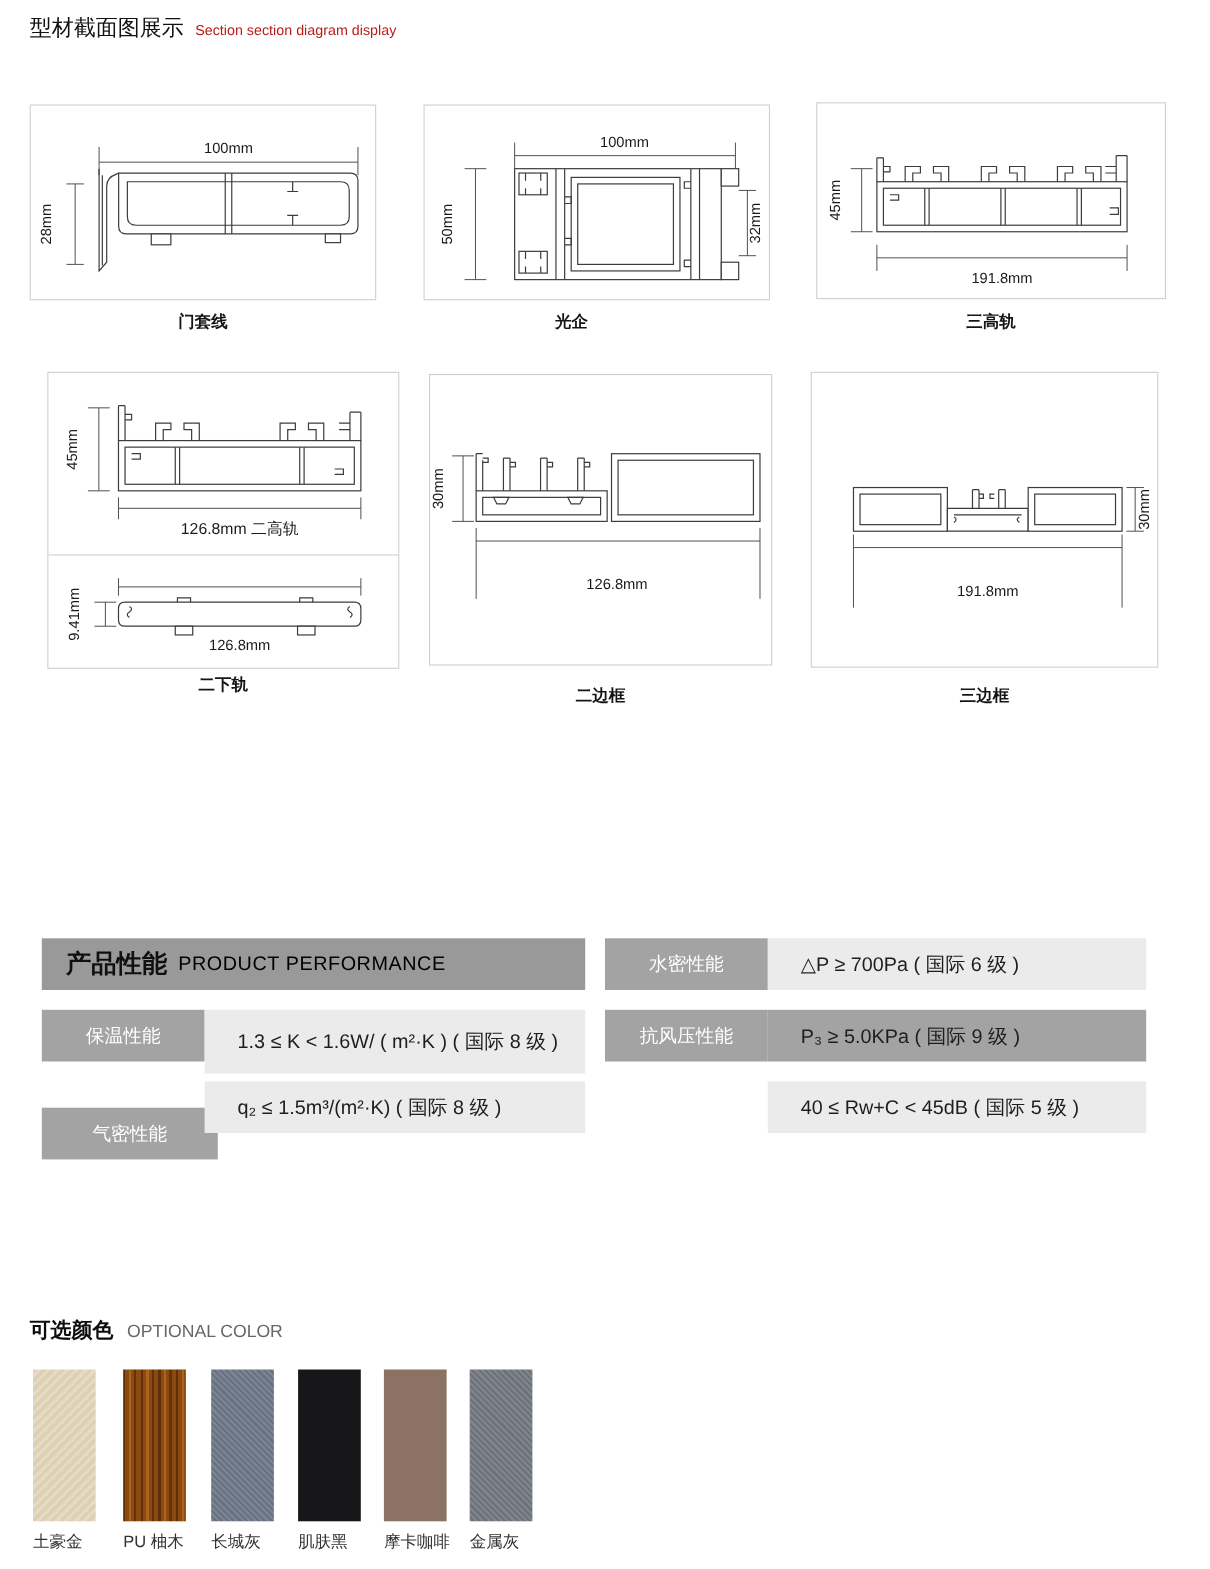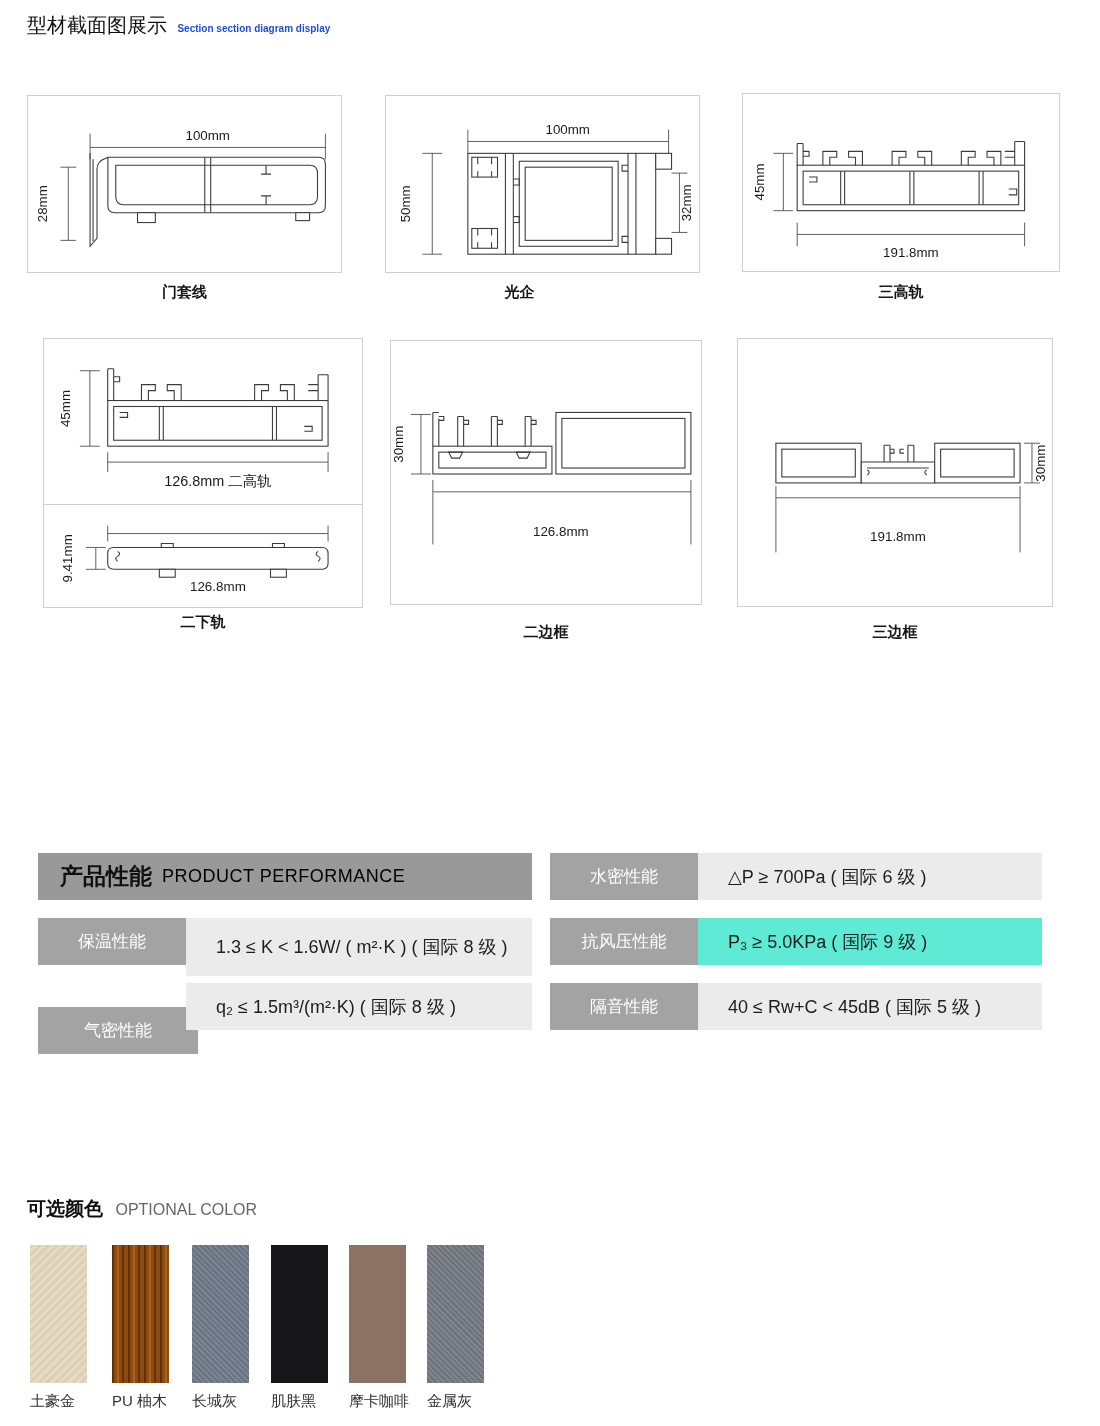--- a/index.html
+++ b/index.html
@@ -2,21 +2,21 @@
 <html><head>
 <meta charset="utf-8">
 <style>
   html,body{margin:0;padding:0;background:#fff;}
   body{font-family:"Liberation Sans","DejaVu Sans",sans-serif;color:#1a1a1a;}
   .page{position:relative;width:1100px;height:1426px;background:#fff;overflow:hidden;}
 
   
   .page-title{position:absolute;left:27px;top:12px;white-space:nowrap;}
   .page-title .zh{font-size:20px;font-weight:normal;color:#111;}
-  .page-title .en{font-size:10px;color:#1d4ed8;margin-left:6px;font-weight:bold;}
+  .page-title .en{font-size:13px;color:#b91c1c;margin-left:6px;}
 
   
   .dbox{position:absolute;border:1px solid #cfcfcf;background:#fff;box-sizing:border-box;}
   .dbox svg{display:block;width:100%;height:100%;}
   .dcaption{position:absolute;text-align:center;font-size:15px;font-weight:600;color:#151515;}
   .dbox .split{position:absolute;left:0;right:0;height:1px;background:#cfcfcf;}
 
   svg .prof{stroke:#3c3c3c;stroke-width:1.1;fill:none;}
   svg .proff{stroke:#3c3c3c;stroke-width:1.1;fill:#fff;}
   svg .dim{stroke:#4d4d4d;stroke-width:0.9;fill:none;}
@@ -223,26 +223,25 @@
     <span class="en">PRODUCT PERFORMANCE</span>
   </div>
 
   <div class="perf-label" style="left: 550px; top: 853px; width: 148px; height: 47px; background-color: rgb(163, 163, 163);">水密性能</div>
   <div class="perf-value" style="left: 698px; top: 853px; width: 344px; height: 47px; background-color: rgb(235, 235, 235);">△P ≥ 700Pa ( 国际 6 级 )</div>
 
   <div class="perf-label" style="left: 38px; top: 918px; width: 148px; height: 47px; background-color: rgb(163, 163, 163);">保温性能</div>
   <div class="perf-value" style="left: 186px; top: 918px; width: 346px; height: 58px; background-color: rgb(235, 235, 235);">1.3 ≤ K &lt; 1.6W/ ( m²·K ) ( 国际 8 级 )</div>
 
   <div class="perf-label" style="left: 550px; top: 918px; width: 148px; height: 47px; background-color: rgb(163, 163, 163);">抗风压性能</div>
-  <div class="perf-value" style="left: 698px; top: 918px; width: 344px; height: 47px; background-color: #5eead4;">P₃ ≥ 5.0KPa ( 国际 9 级 )</div>
+  <div class="perf-value" style="left: 698px; top: 918px; width: 344px; height: 47px; background-color: #a3a3a3;">P₃ ≥ 5.0KPa ( 国际 9 级 )</div>
 
   <div class="perf-label" style="left: 38px; top: 983px; width: 160px; height: 47px; background-color: rgb(163, 163, 163); margin-top: 24px;">气密性能</div>
   <div class="perf-value" style="left: 186px; top: 983px; width: 346px; height: 47px; background-color: rgb(235, 235, 235);">q₂ ≤ 1.5m³/(m²·K) ( 国际 8 级 )</div>
 
-  <div class="perf-label" style="left: 550px; top: 983px; width: 148px; height: 47px; background-color: rgb(163, 163, 163);">隔音性能</div>
   <div class="perf-value" style="left: 698px; top: 983px; width: 344px; height: 47px; background-color: rgb(235, 235, 235);">40 ≤ Rw+C &lt; 45dB ( 国际 5 级 )</div>
 
   <div class="color-header" style="left:27px;top:1196px;">
     <span class="zh">可选颜色</span>
     <span class="en">OPTIONAL COLOR</span>
   </div>
 
   <div class="swatch" style="left:30px;top:1245px;">
     <div class="sw sw-soft" style="background-color: rgb(227, 214, 188);"></div>
   </div>

